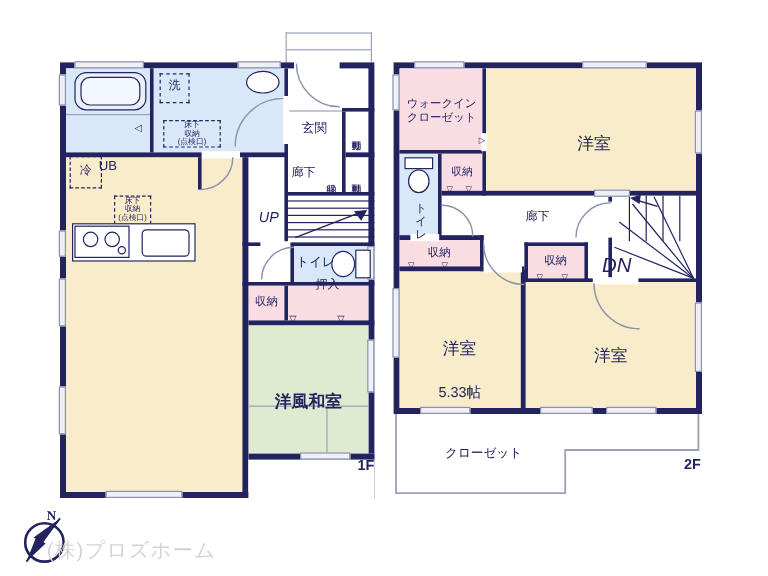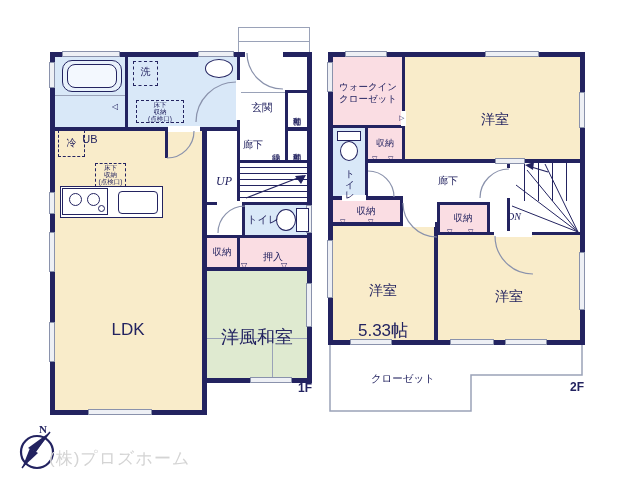--- a/index.html
+++ b/index.html
@@ -10,21 +10,21 @@
   .room{position:absolute;box-sizing:border-box;}
   .cream{background:#f9ecca;}
   .green{background:#dfead0;}
   .pink{background:#fadde3;}
   .blue{background:#d9e8f8;}
   .win{position:absolute;background:#eef0f5;border:1px solid #8a92ac;box-sizing:border-box;}
   .gap{position:absolute;background:#ffffff;}
   .lbl{position:absolute;color:#232360;text-align:center;line-height:1.25;white-space:pre-line;}
   .vtext{writing-mode:vertical-rl;text-orientation:upright;letter-spacing:1px;}
   .dashed{position:absolute;border:1px dashed #232360;box-sizing:border-box;}
-  .serifital{font-family:Liberation Serif, serif;font-style:italic;}
+  .serifital{font-family:Liberation Sans, sans-serif;font-style:italic;}
   .thinline{position:absolute;background:#9aa2b8;}
   .mark{position:absolute;font-size:8px;color:#232360;line-height:1;}
   svg{display:block;}
   .fixture{position:absolute;background:#ffffff;border:1.5px solid #232360;box-sizing:border-box;}
 </style>
 </head>
 <body>
 
 <div class="canvas">
 
@@ -111,26 +111,25 @@
   <div class="lbl vtext" style="left:291px;top:133px;height:28px;font-size:8px;letter-spacing:0;">可動棚</div>
   <div class="lbl vtext" style="left:271px;top:134px;height:26px;font-size:8.5px;letter-spacing:0;">収納</div>
   <div class="lbl" style="left:233px;top:139px;width:40px;font-size:10px;">廊下</div>
   <div class="lbl serifital" style="left:210px;top:174px;width:28px;font-size:12px;">UP</div>
   <div class="lbl" style="left:61px;top:137px;width:21px;font-size:10px;">冷</div>
   <div class="lbl" style="left:96px;top:164px;width:29px;font-size:6.5px;line-height:1.1;">床下
 収納
 (点検口)</div>
   <div class="lbl" style="left:246px;top:213px;width:34px;font-size:10.5px;">トイレ</div>
   <div class="lbl" style="left:208px;top:246px;width:28px;font-size:9.5px;">収納</div>
-  <div class="lbl" style="left:251px;top:251px;width:44px;font-size:10px;">押入</div>
+  <div class="lbl" style="left:251px;top:232px;width:44px;font-size:10px;">押入</div>
   <div class="lbl" style="left:83px;top:299px;width:90px;">
-    <span style="font-size:17px;display:block;">LDK</span>
   </div>
   <div class="lbl" style="left:212px;top:306px;width:90px;">
-    <span style="font-size:18px;display:block;">洋風和室</span>
+    <span style="font-size:14px;display:block;font-weight:bold;">洋風和室</span>
   </div>
   <div class="lbl" style="left:290px;top:381px;width:30px;font-size:12px;font-weight:600;">1F</div>
 
   <div class="mark" style="left:112px;top:103px;">◁</div>
   <div class="mark" style="left:241px;top:262px;">▽</div>
   <div class="mark" style="left:281px;top:262px;">▽</div>
 
   <div class="abs" style="left:328px;top:52px;width:257px;height:293px;border:5px solid #232360;background:#ffffff;"></div>
 
   <div class="room pink" style="left:333px;top:57px;width:69px;height:68px;"></div>
@@ -183,24 +182,24 @@
   <div class="lbl" style="left:333px;top:81px;width:70px;font-size:9.5px;">ウォークイン
 クローゼット</div>
   <div class="lbl" style="left:450px;top:91px;width:90px;">
     <span style="font-size:14px;display:block;">洋室</span>
   </div>
   <div class="lbl vtext" style="left:344px;top:162px;height:34px;font-size:9.5px;letter-spacing:0;">トイレ</div>
   <div class="lbl" style="left:371px;top:138px;width:28px;font-size:9px;">収納</div>
   <div class="lbl" style="left:428px;top:175px;width:40px;font-size:10px;">廊下</div>
   <div class="lbl" style="left:352px;top:205px;width:28px;font-size:9.5px;">収納</div>
   <div class="lbl" style="left:449px;top:212px;width:28px;font-size:9.5px;">収納</div>
-  <div class="lbl serifital" style="left:500px;top:211px;width:28px;font-size:10px;">DN</div>
+  <div class="lbl serifital" style="left:500px;top:211px;width:28px;font-size:17px;">DN</div>
   <div class="lbl" style="left:338px;top:262px;width:90px;">
     <span style="font-size:14px;display:block;">洋室</span>
-    <span style="font-size:17px;display:block;">5.33帖</span>
+    <span style="font-size:12px;display:block;">5.33帖</span>
   </div>
   <div class="lbl" style="left:464px;top:268px;width:90px;">
     <span style="font-size:14px;display:block;">洋室</span>
   </div>
   <div class="lbl" style="left:363px;top:372px;width:80px;font-size:10.5px;">クローゼット</div>
   <div class="lbl" style="left:562px;top:380px;width:30px;font-size:12px;font-weight:600;">2F</div>
 
   <div class="mark" style="left:372px;top:155px;font-size:7px;">▽</div>
   <div class="mark" style="left:388px;top:155px;font-size:7px;">▽</div>
   <div class="mark" style="left:340px;top:218px;font-size:7px;">▽</div>
@@ -235,15 +234,15 @@
 
   <div class="abs" style="left:14px;top:422px;width:48px;height:54px;">
     <svg width="48" height="54" viewBox="0 0 48 54">
       <circle cx="23" cy="30" r="16" fill="none" stroke="#232360" stroke-width="2.2"></circle>
       <line x1="8" y1="46" x2="36" y2="10" stroke="#232360" stroke-width="1.5"></line>
       <polygon points="36,10 14,26 22,30" fill="#232360"></polygon>
       <polygon points="8,46 24,31 16,26" fill="#232360"></polygon>
       <text x="25" y="11" font-size="11" font-weight="bold" font-family="Liberation Serif, DejaVu Serif, serif" fill="#232360"><tspan>N</tspan></text>
     </svg>
   </div>
-  <div class="lbl" style="left:49px;top:448px;width:220px;text-align:left;font-size:17px;color:#d4d4d4;letter-spacing:1px;">(株)プロズホーム</div>
+  <div class="lbl" style="left:39px;top:448px;width:220px;text-align:left;font-size:17px;color:#d4d4d4;letter-spacing:1px;">(株)プロズホーム</div>
 
 </div>
 
 </body></html>

